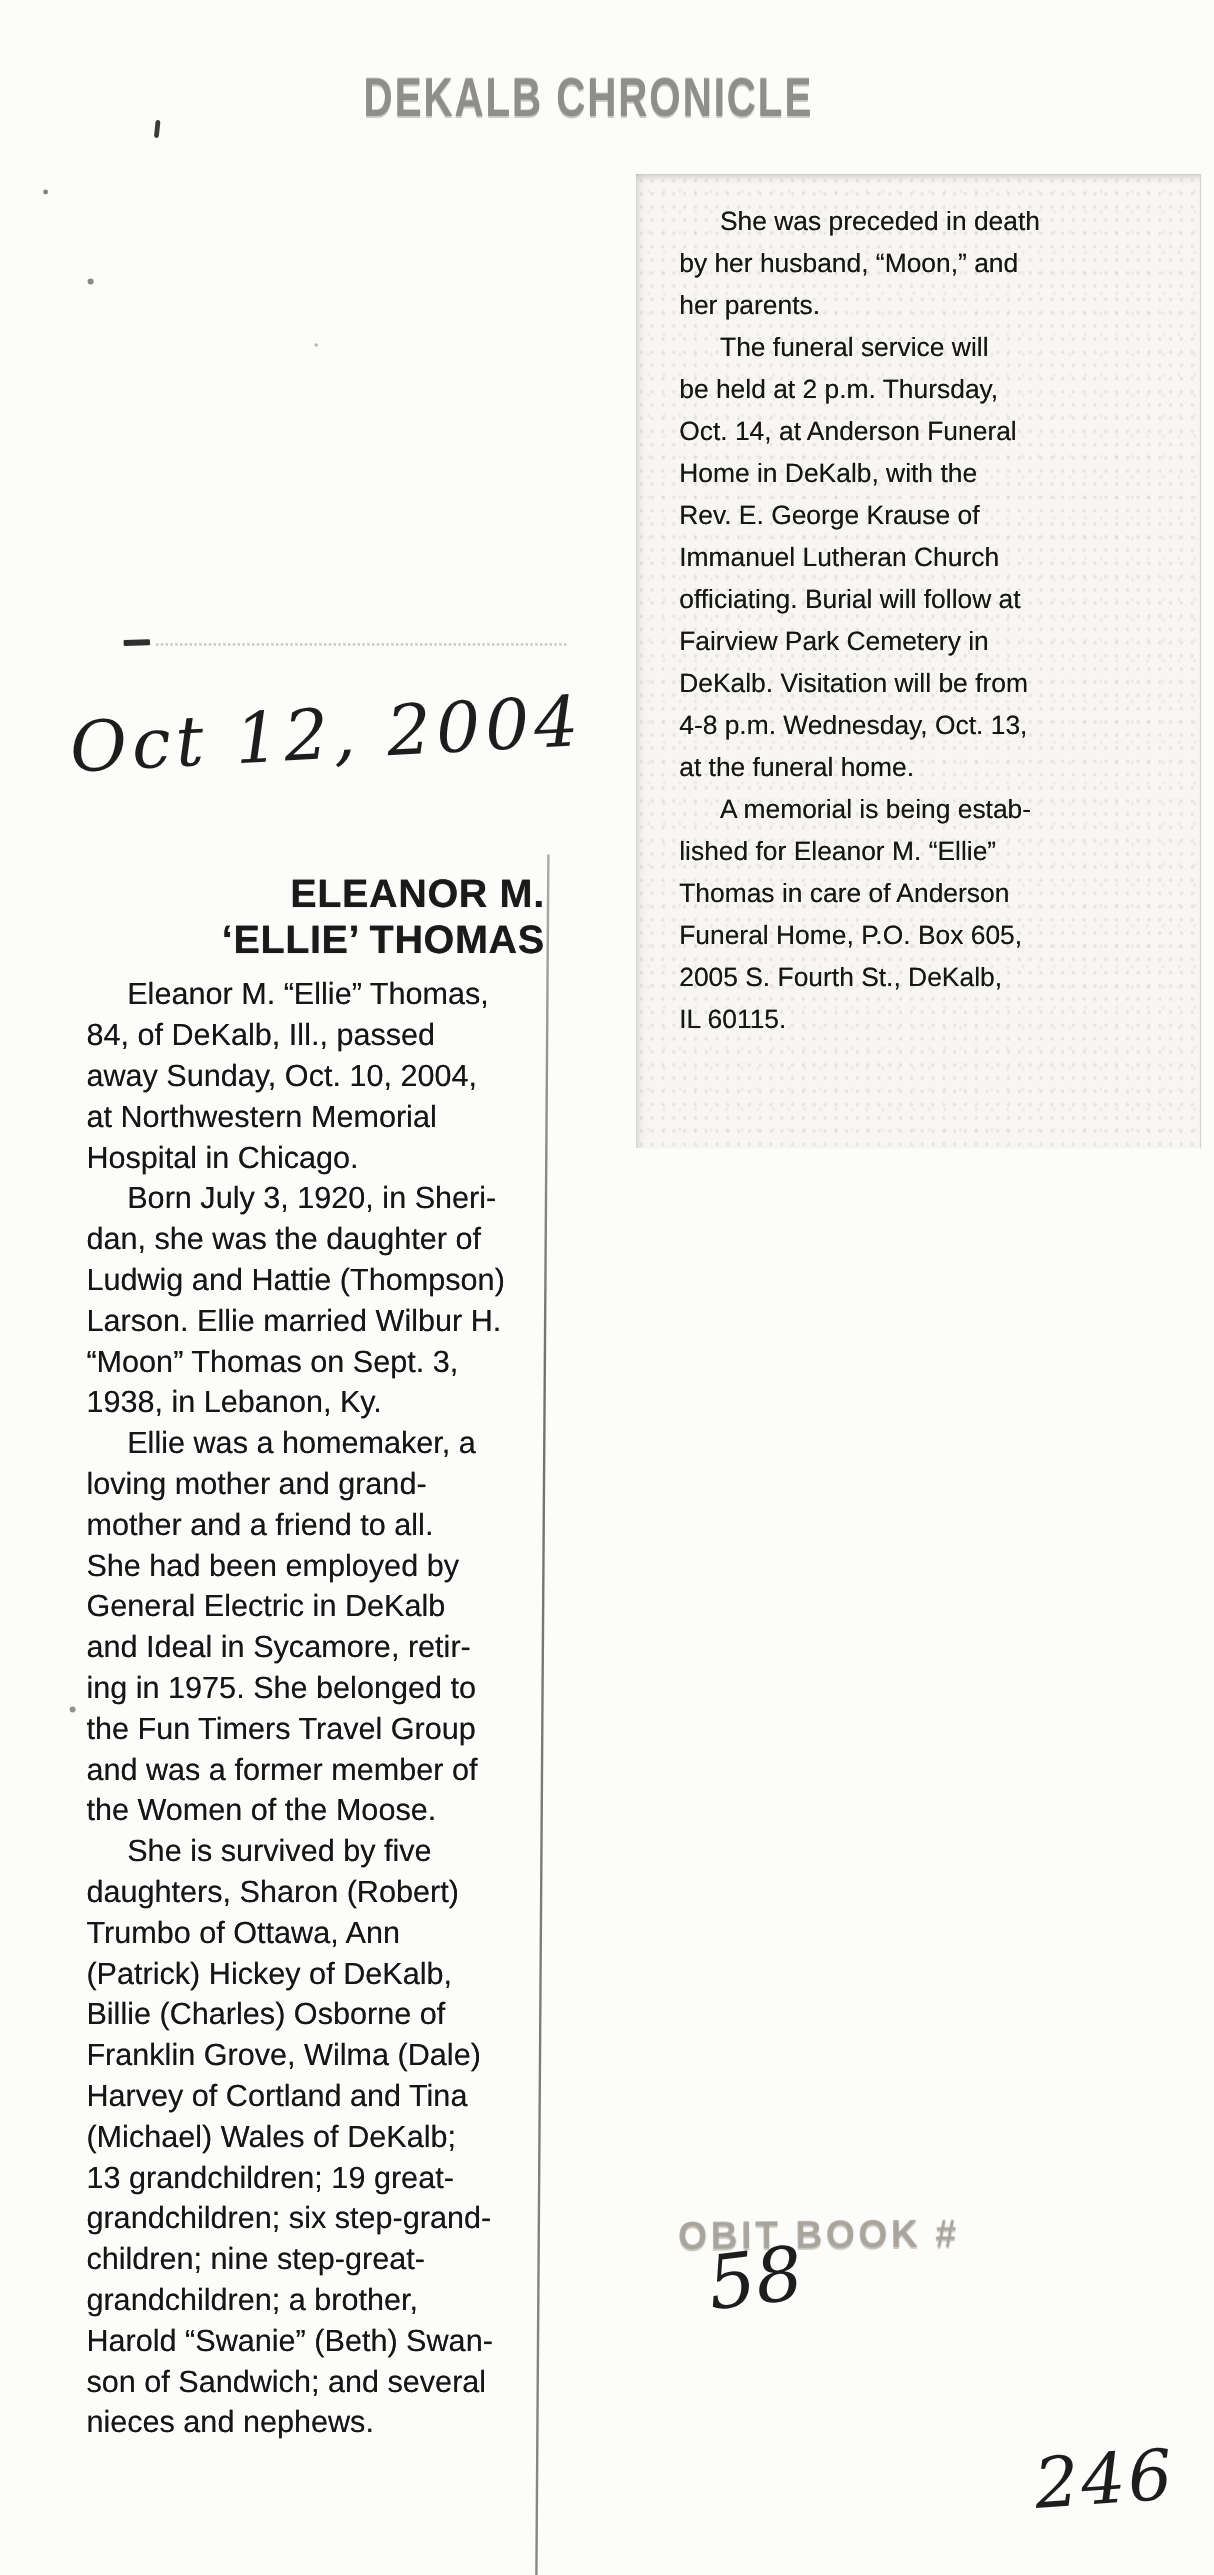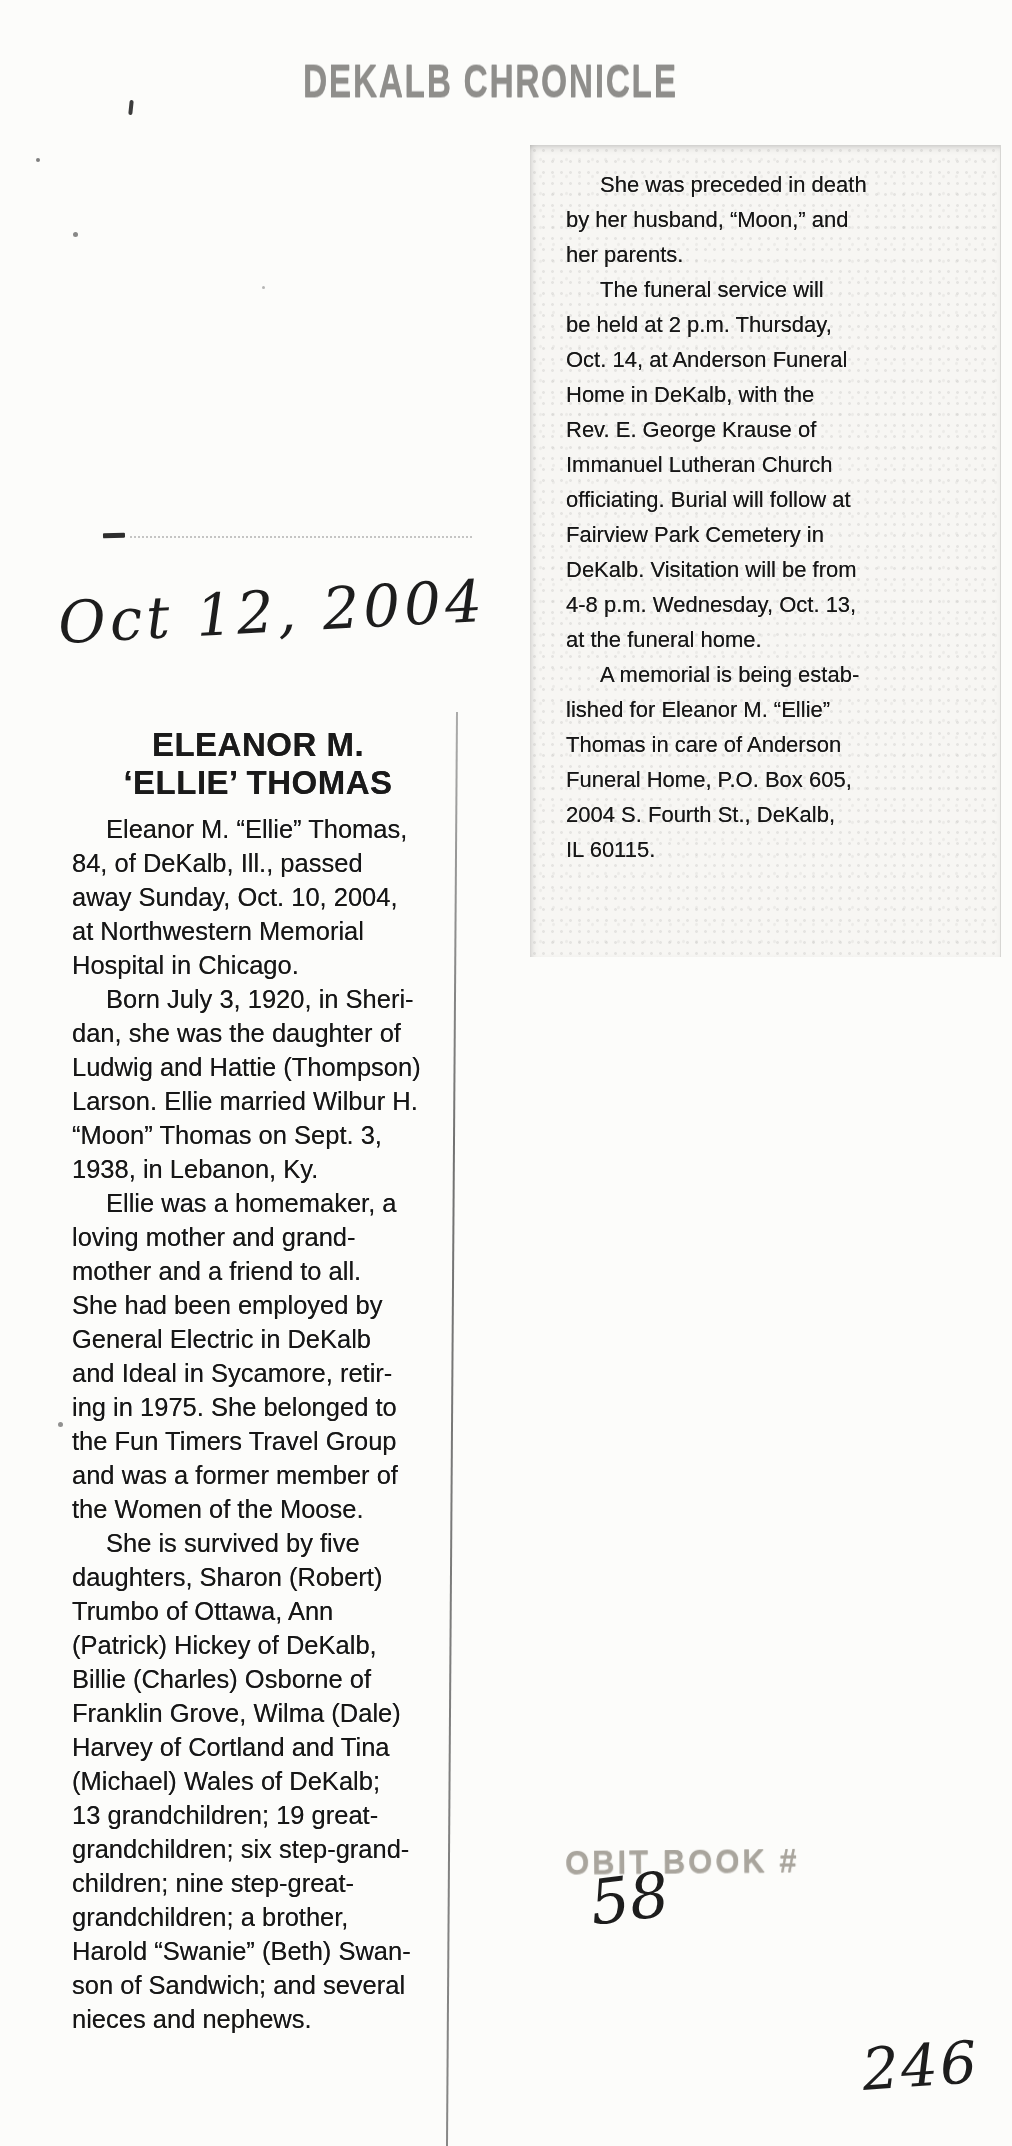--- a/index.html
+++ b/index.html
@@ -39,21 +39,21 @@
     font-style:italic;
     color:#1d1d1d;
     white-space:nowrap;
   }
   .hw-date{left:58px;top:578px;font-size:58px;letter-spacing:4px;transform:rotate(-3deg);}
   .hw-book-num{left:590px;top:1862px;font-size:62px;transform:rotate(-7deg);}
   .hw-page-num{left:862px;top:2032px;font-size:58px;letter-spacing:2px;transform:rotate(-4deg);}
   
   .headline{
     position:absolute;left:62px;top:726px;width:392px;
-    margin:0;text-align:center;
+    margin:0;text-align:right;
     font-size:33px;font-weight:700;line-height:38px;letter-spacing:.5px;
     color:#1a1a1a;
     text-shadow:0 0 .6px rgba(0,0,0,.75);
   }
   .headline span{display:block;}
   .left-body{
     position:absolute;left:72px;top:812px;width:392px;
     font-size:25.5px;line-height:34px;
     text-shadow:0 0 .5px rgba(0,0,0,.65);
   }
@@ -168,21 +168,21 @@
 Immanuel Lutheran Church
 officiating. Burial will follow at
 Fairview Park Cemetery in
 DeKalb. Visitation will be from
 4-8 p.m. Wednesday, Oct. 13,
 at the funeral home.</p>
       <p class="par">A memorial is being estab-
 lished for Eleanor M. “Ellie”
 Thomas in care of Anderson
 Funeral Home, P.O. Box 605,
-2004 S. Fourth St., DeKalb,
+2005 S. Fourth St., DeKalb,
 IL 60115.</p>
     </div>
   </div>
 
   <div class="obit-stamp">OBIT BOOK #</div>
   <div class="handwritten hw-book-num">58</div>
   <div class="handwritten hw-page-num">246</div>
 
 </div>
 

